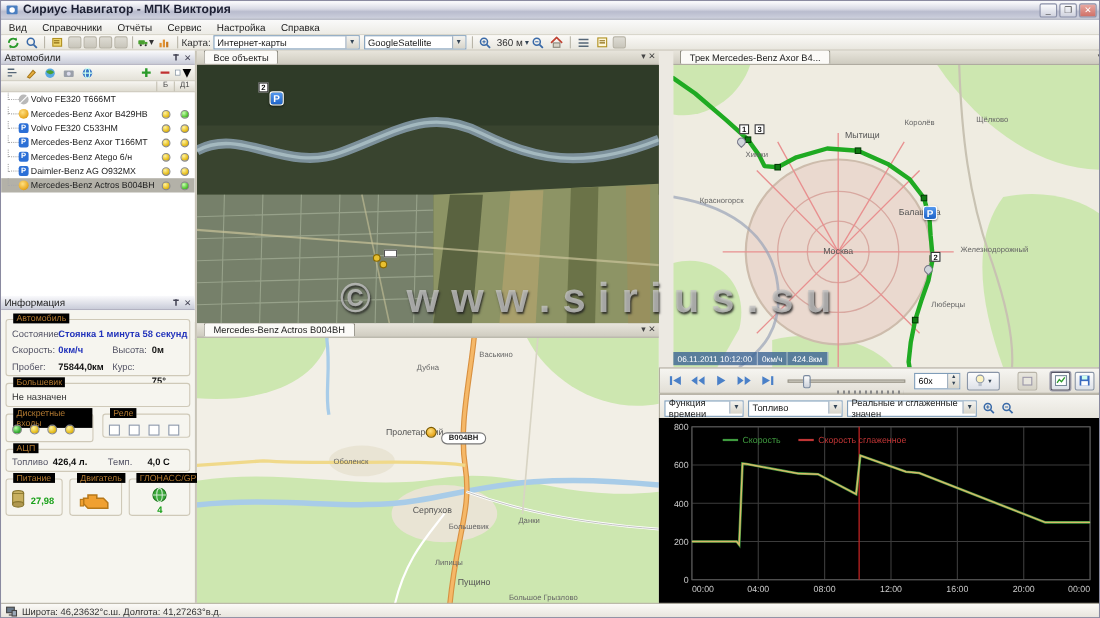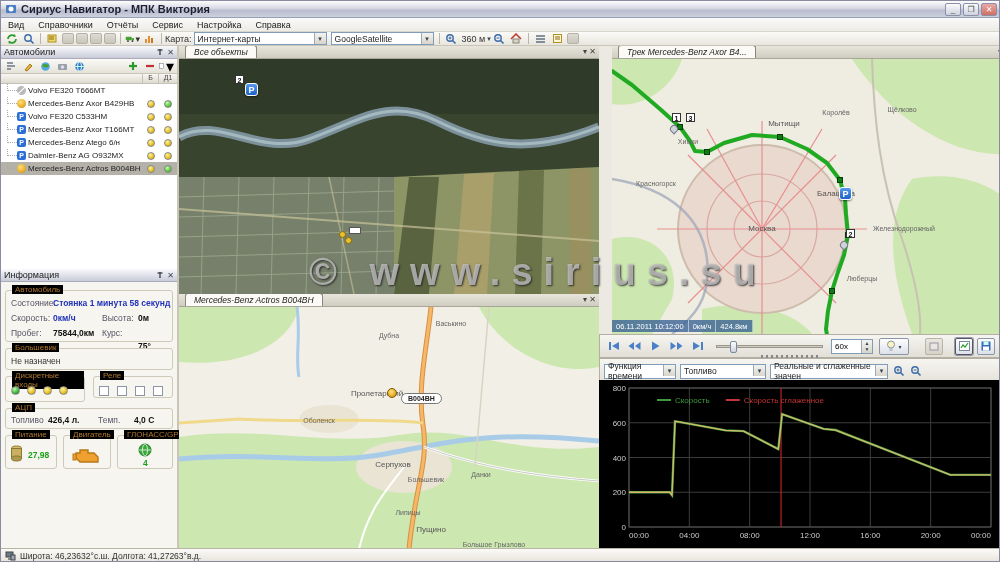--- a/index.html
+++ b/index.html
@@ -68,21 +68,21 @@
   .led{width:9px;height:9px;border-radius:50%;border:1px solid #888;}
   .led.green{background:radial-gradient(circle at 35% 30%,#c0ffa8,#38b038 60%,#1f8018);}
   .led.yellow{background:radial-gradient(circle at 35% 30%,#fff3a0,#e8c020 60%,#b89010);}
   .chk{width:10px;height:10px;background:#fff;border:1px solid #8a96a8;}
   
   .pane{position:absolute;overflow:hidden;border:1px solid #9a96
 8a;}
   .pstrip{position:absolute;left:0;top:0;right:0;height:13px;background:linear-gradient(#e8e5dc,#cfccc0);
     border-bottom:1px solid #a9a599;display:flex;align-items:flex-end;z-index:6;}
   .ptab{height:13px;background:#fbfaf7;border:1px solid #8a877c;border-bottom:none;border-radius:3px 3px 0 0;
-    font-size:8.5px;color:#222;padding:0 8px;margin-left:6px;display:flex;align-items:center;font-style:italic;}
+    font-size:8.5px;color:#222;padding:0 8px;margin-left:6px;display:flex;align-items:center;}
   .pctrl{position:absolute;right:3px;top:1px;font-size:8px;color:#444;z-index:7;}
   .maparea{position:absolute;left:0;top:13px;right:0;bottom:0;}
   .maplabel{position:absolute;font-size:7px;color:#666;white-space:nowrap;transform:translate(-50%,-50%);}
   .maplabel.big{font-size:8px;color:#555;}
   .badge{position:absolute;width:9px;height:9px;background:#fff;border:1px solid #333;font-size:7px;font-weight:bold;
     text-align:center;line-height:9px;color:#111;z-index:5;}
   .pmark{position:absolute;width:13px;height:13px;background:linear-gradient(#5599ee,#1d62c8);border:1px solid #fff;
     border-radius:3px;color:#fff;font-weight:bold;font-size:9px;text-align:center;line-height:13px;z-index:5;
     box-shadow:0 1px 2px rgba(0,0,0,.5);}
   .balloon{position:absolute;width:8px;height:8px;border-radius:50% 50% 50% 0;background:#cfd4da;border:1px solid #778;
@@ -182,21 +182,21 @@
           <rect x="4" y="3" width="2" height="7" fill="#e09030"></rect>
           <rect x="7" y="5" width="2" height="5" fill="#c87820"></rect>
         </svg>
       </span>
     <span class="tsep"></span>
     <span>Карта:</span>
     <div class="combo" style="width:133px">
       <span>Интернет-карты</span>
         <span class="cb">▾</span>
     </div>
-    <div class="combo" style="width:103px">
+    <div class="combo" style="width:93px">
       <span>GoogleSatellite</span>
         <span class="cb">▾</span>
     </div>
     <span class="tsep"></span>
     <span class="tbtn">
         <svg width="12" height="12" viewBox="0 0 12 12">
           <circle cx="5" cy="5" r="3.2" fill="none" stroke="#3a6aa8" stroke-width="1.4"></circle>
           <line x1="7.5" y1="7.5" x2="10.5" y2="10.5" stroke="#3a6aa8" stroke-width="1.6"></line>
           <line x1="3.5" y1="5" x2="6.5" y2="5" stroke="#3a6aa8"></line>
           <line x1="5" y1="3.5" x2="5" y2="6.5" stroke="#3a6aa8"></line>

